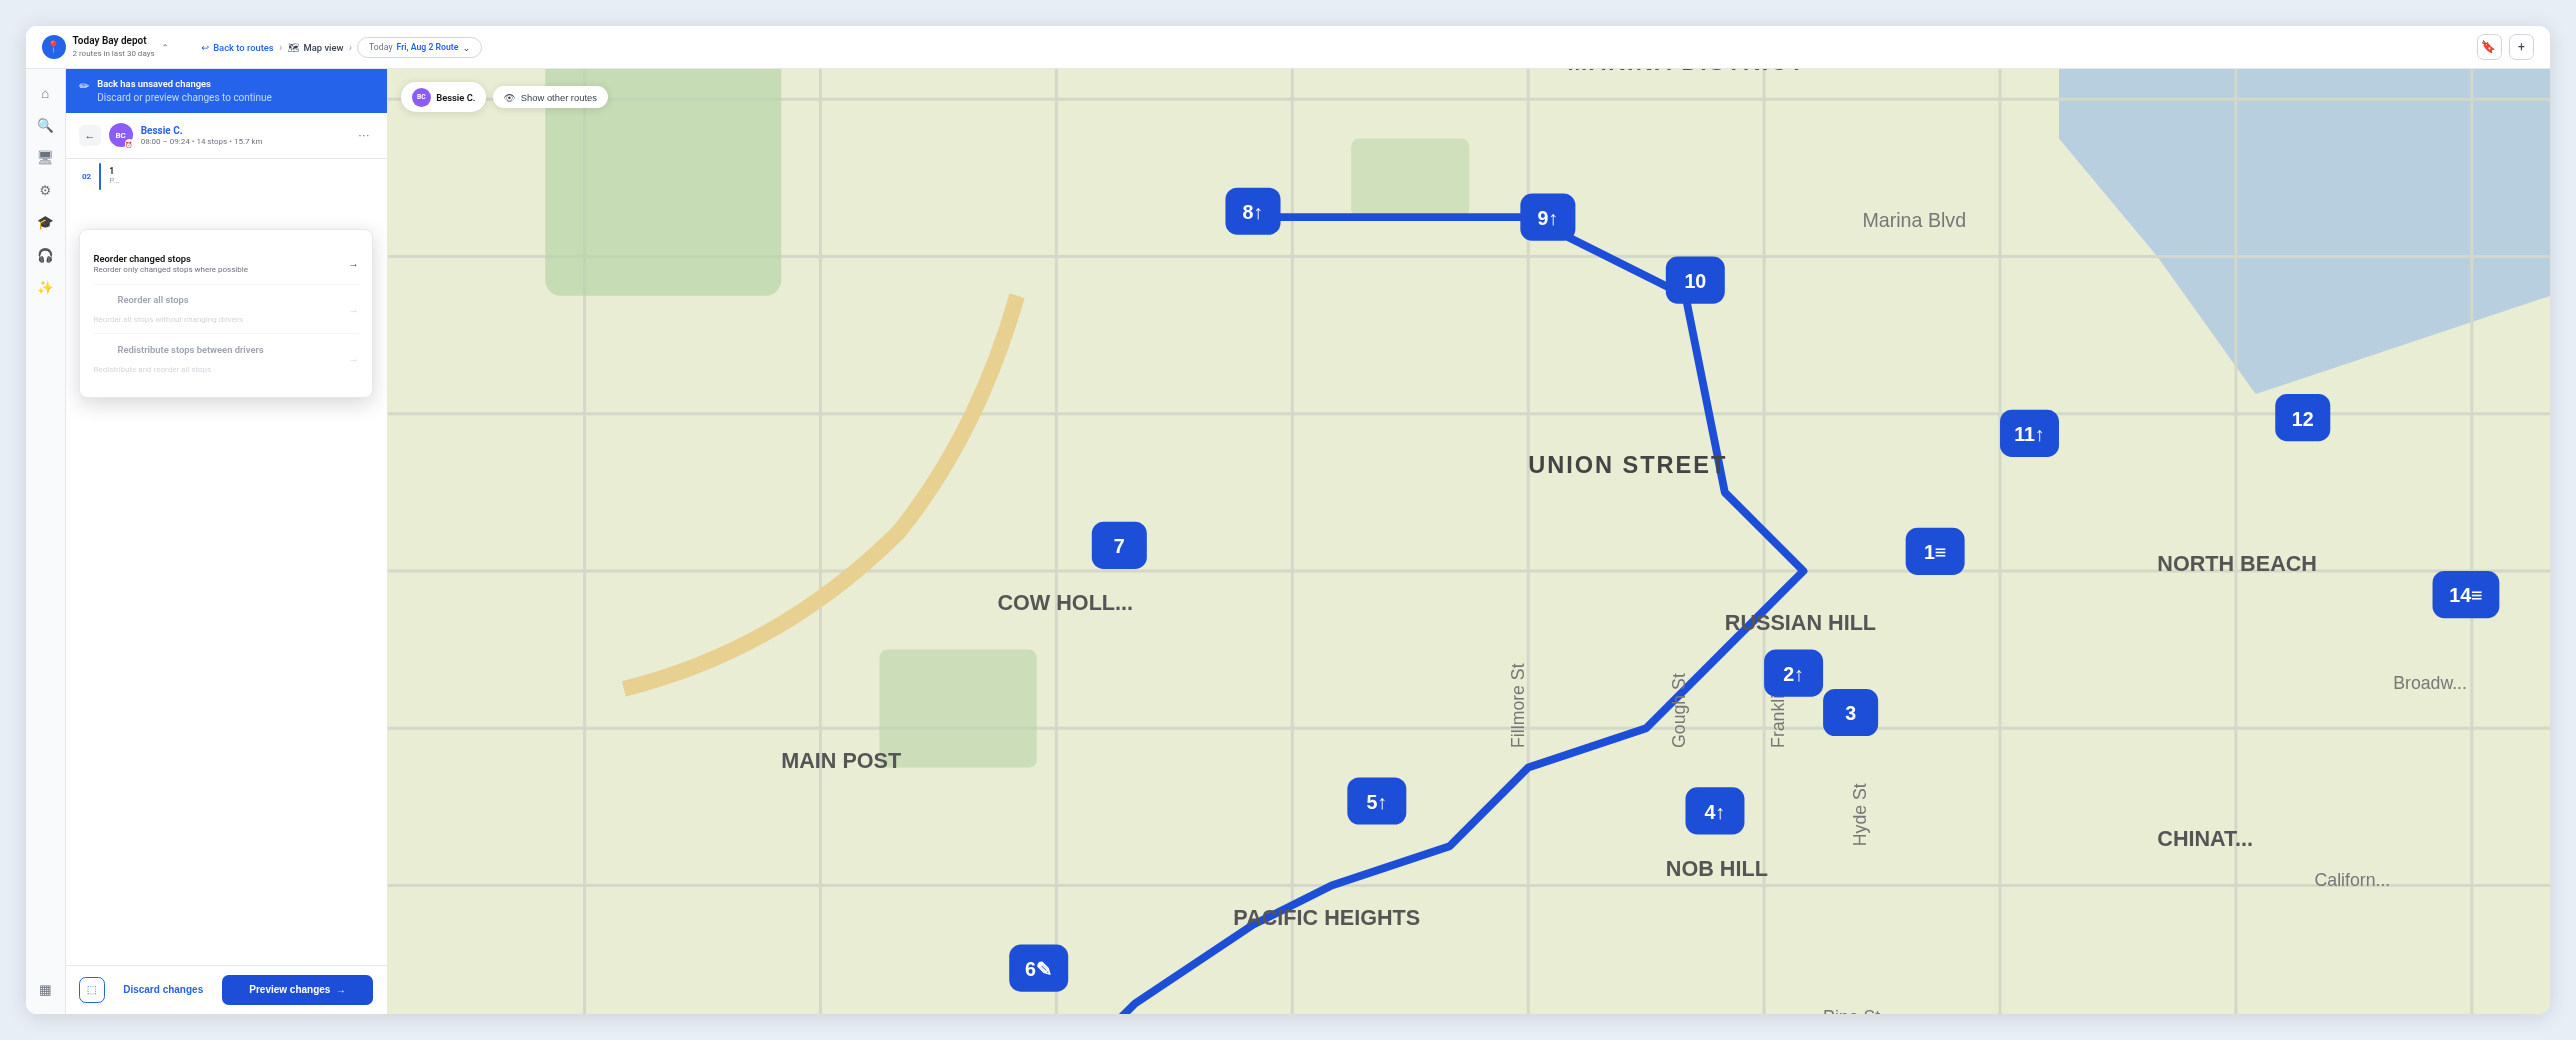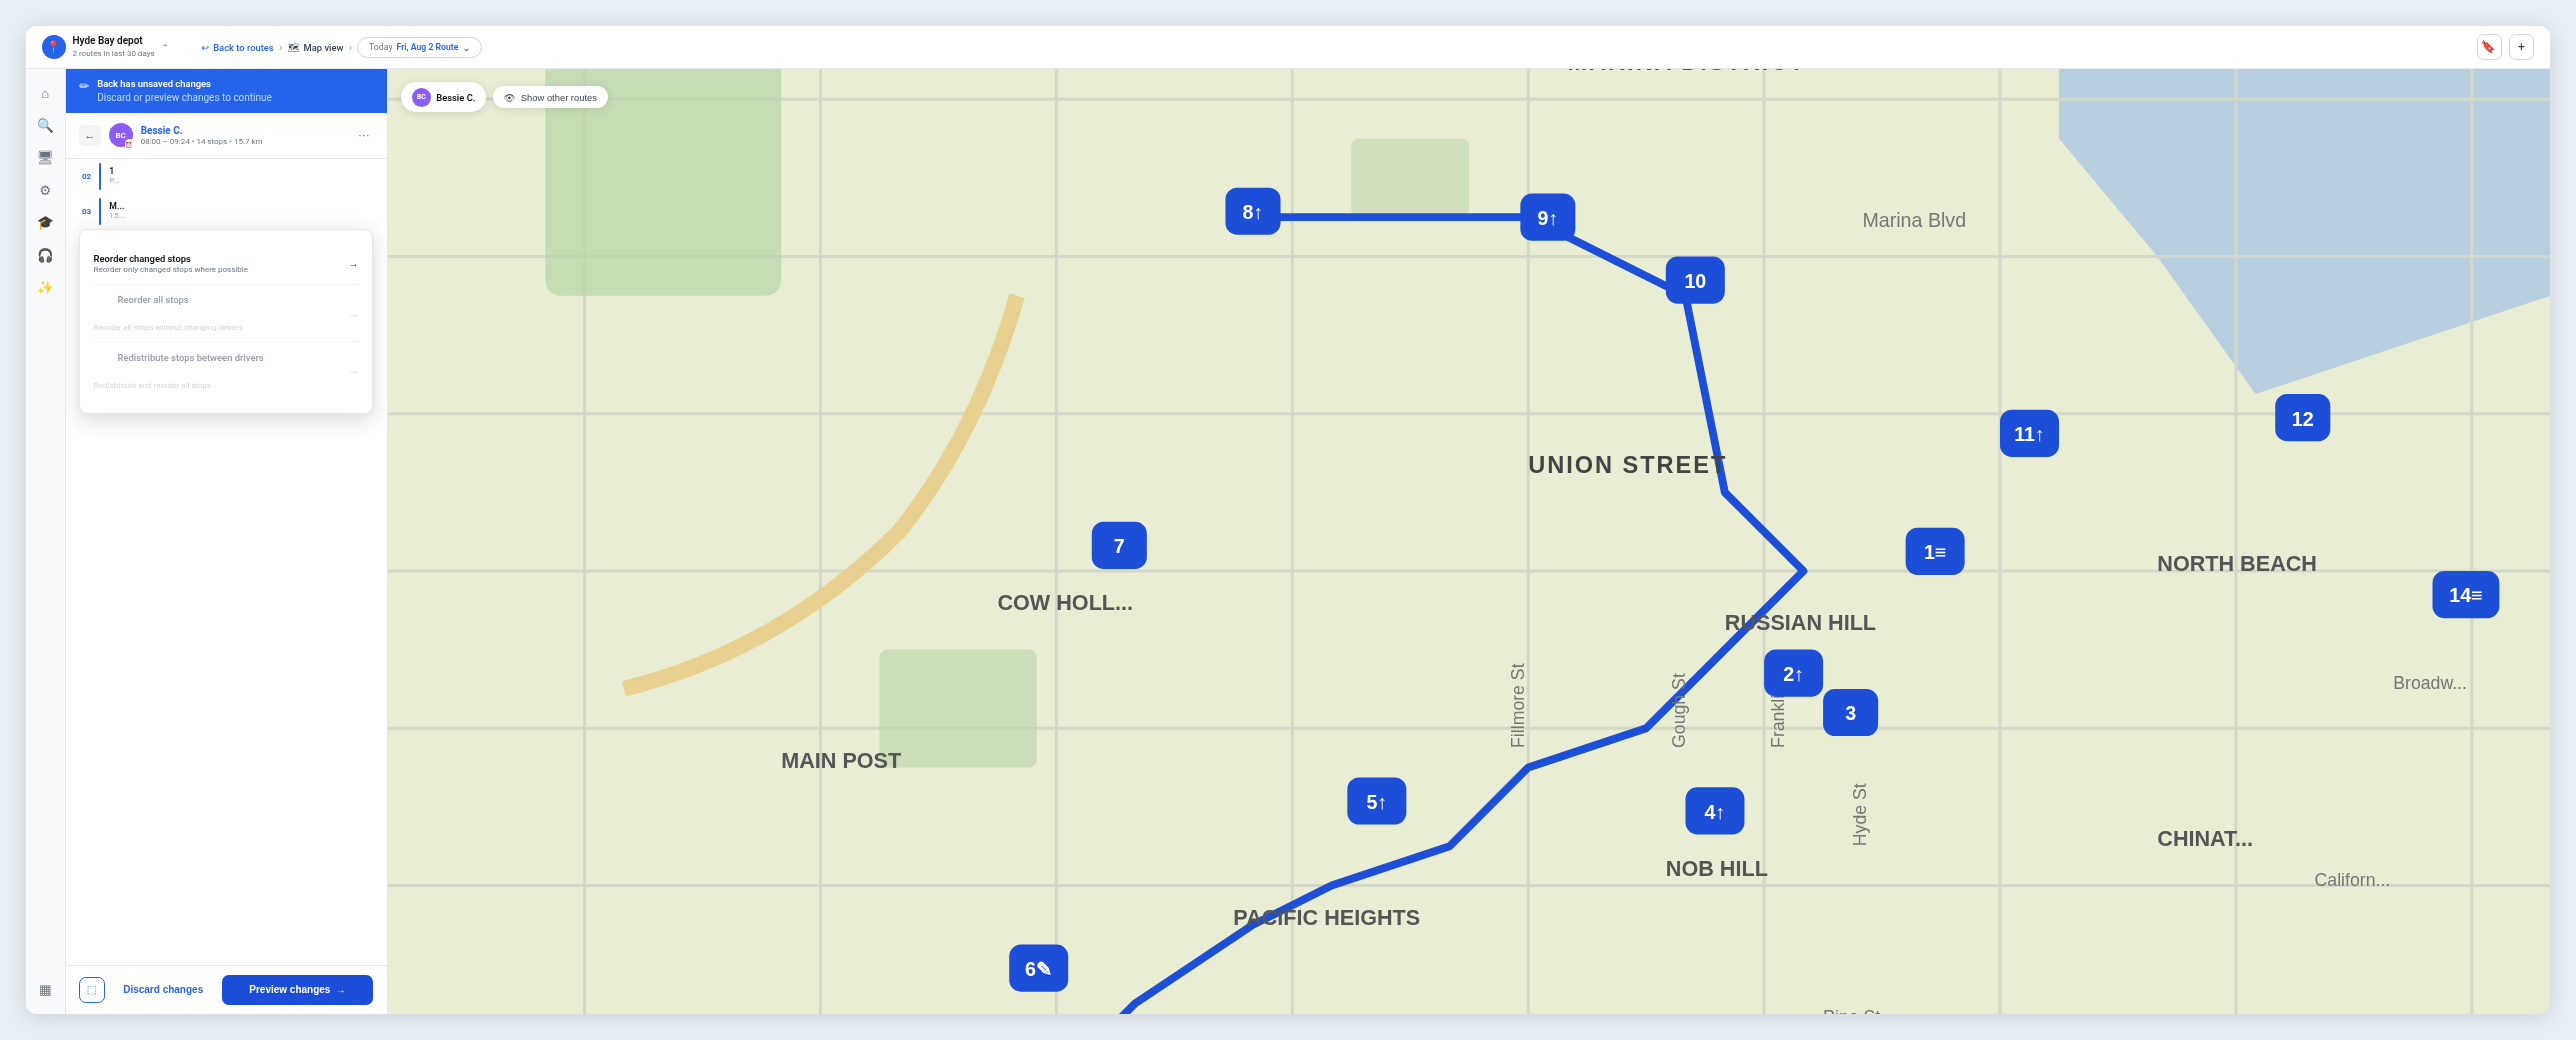--- a/index.html
+++ b/index.html
@@ -318,21 +318,21 @@
     }
     .reorder-option.disabled .option-title {
       font-size: 9.4px;
       font-weight: 600;
       color: #9ca3af;
       padding-left: 24px;
     }
     .reorder-option.disabled .option-desc {
       font-size: 8px;
       color: #d1d5db;
-      margin-top: 18px;
+      margin-top: 10px;
     }
     .option-arrow {
       font-size: 10.7px;
       color: #374151;
     }
     .option-arrow.disabled-arrow {
       color: #d1d5db;
     }
     
     .bottom-action-bar {
@@ -448,21 +448,21 @@
   </style>
 </head>
 <body>
 
 <div class="app-container">
 
   <div class="topbar">
     <div class="depot-info">
       <div class="depot-icon">📍</div>
       <div class="depot-text">
-        <h2>Hyde Bay depot</h2>
+        <h2>Today Bay depot</h2>
         <span>2 routes in last 30 days</span>
       </div>
       <div class="depot-chevron">⌃</div>
     </div>
     <div class="topbar-nav">
       <a class="nav-back-btn">
         <span>↩</span>
         <span>Back to routes</span>
       </a>
       <span class="nav-separator">›</span>
@@ -531,30 +531,20 @@
           <div style="display:flex;align-items:center;gap:5.4px;">
             <div style="color:#2563eb;font-size:8px;font-weight:700;width:14.8px;text-align:center;">02</div>
             <div style="width:2px;height:27px;background:#2563eb;border-radius:1.3px;"></div>
           </div>
           <div style="flex:1;padding:2.7px 0;">
             <div style="font-size:8.7px;font-weight:600;color:#111;">1</div>
             <div style="font-size:8px;color:#9ca3af;">P...</div>
           </div>
         </div>
 
-        <div class="stop-row-03">
-          <div style="display:flex;align-items:center;gap:5.4px;">
-            <div style="color:#2563eb;font-size:8px;font-weight:700;width:14.8px;text-align:center;">03</div>
-            <div style="width:2px;height:27px;background:#2563eb;border-radius:1.3px;"></div>
-          </div>
-          <div style="flex:1;padding:2.7px 0;">
-            <div style="font-size:8.7px;font-weight:600;color:#111;">M...</div>
-            <div style="font-size:8px;color:#9ca3af;">15...</div>
-          </div>
-        </div>
 
         <div class="reorder-popup">
           <div class="reorder-option enabled">
             <div>
               <div class="option-title">Reorder changed stops</div>
               <div class="option-desc">Reorder only changed stops where possible</div>
             </div>
             <span class="option-arrow">→</span>
           </div>
           <div class="reorder-option disabled">

